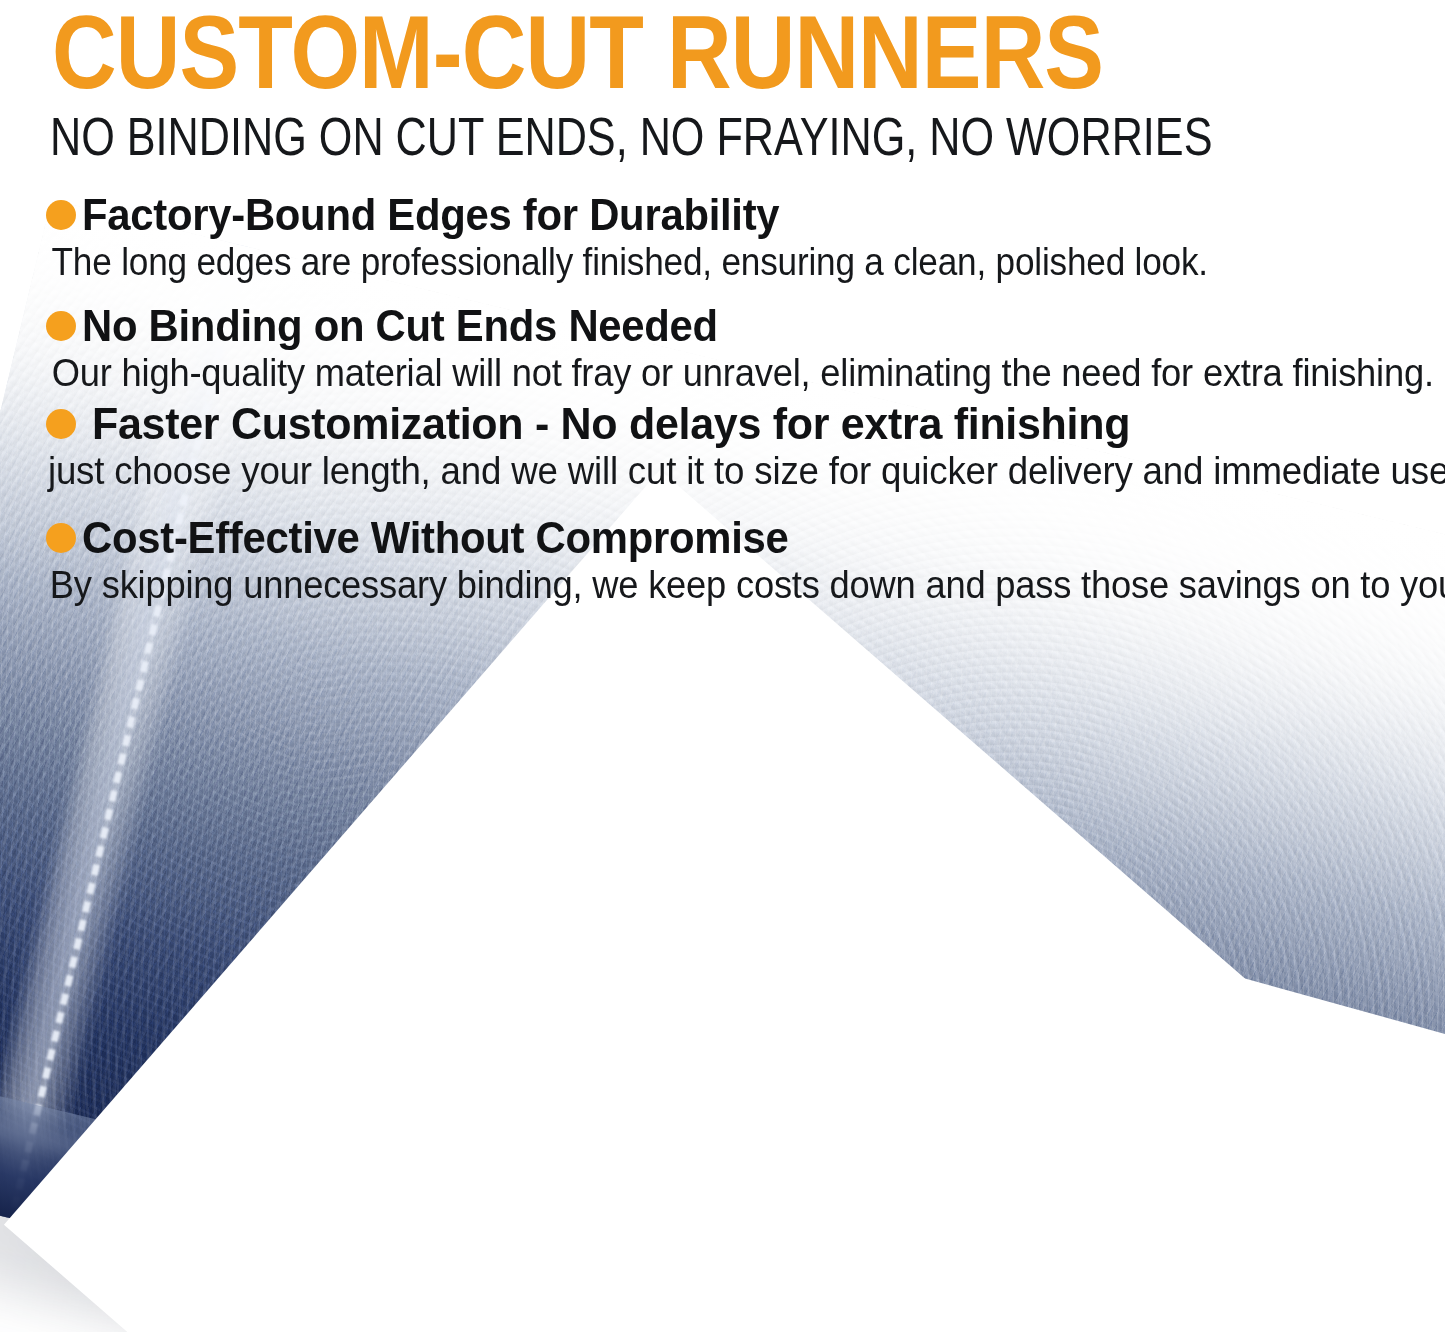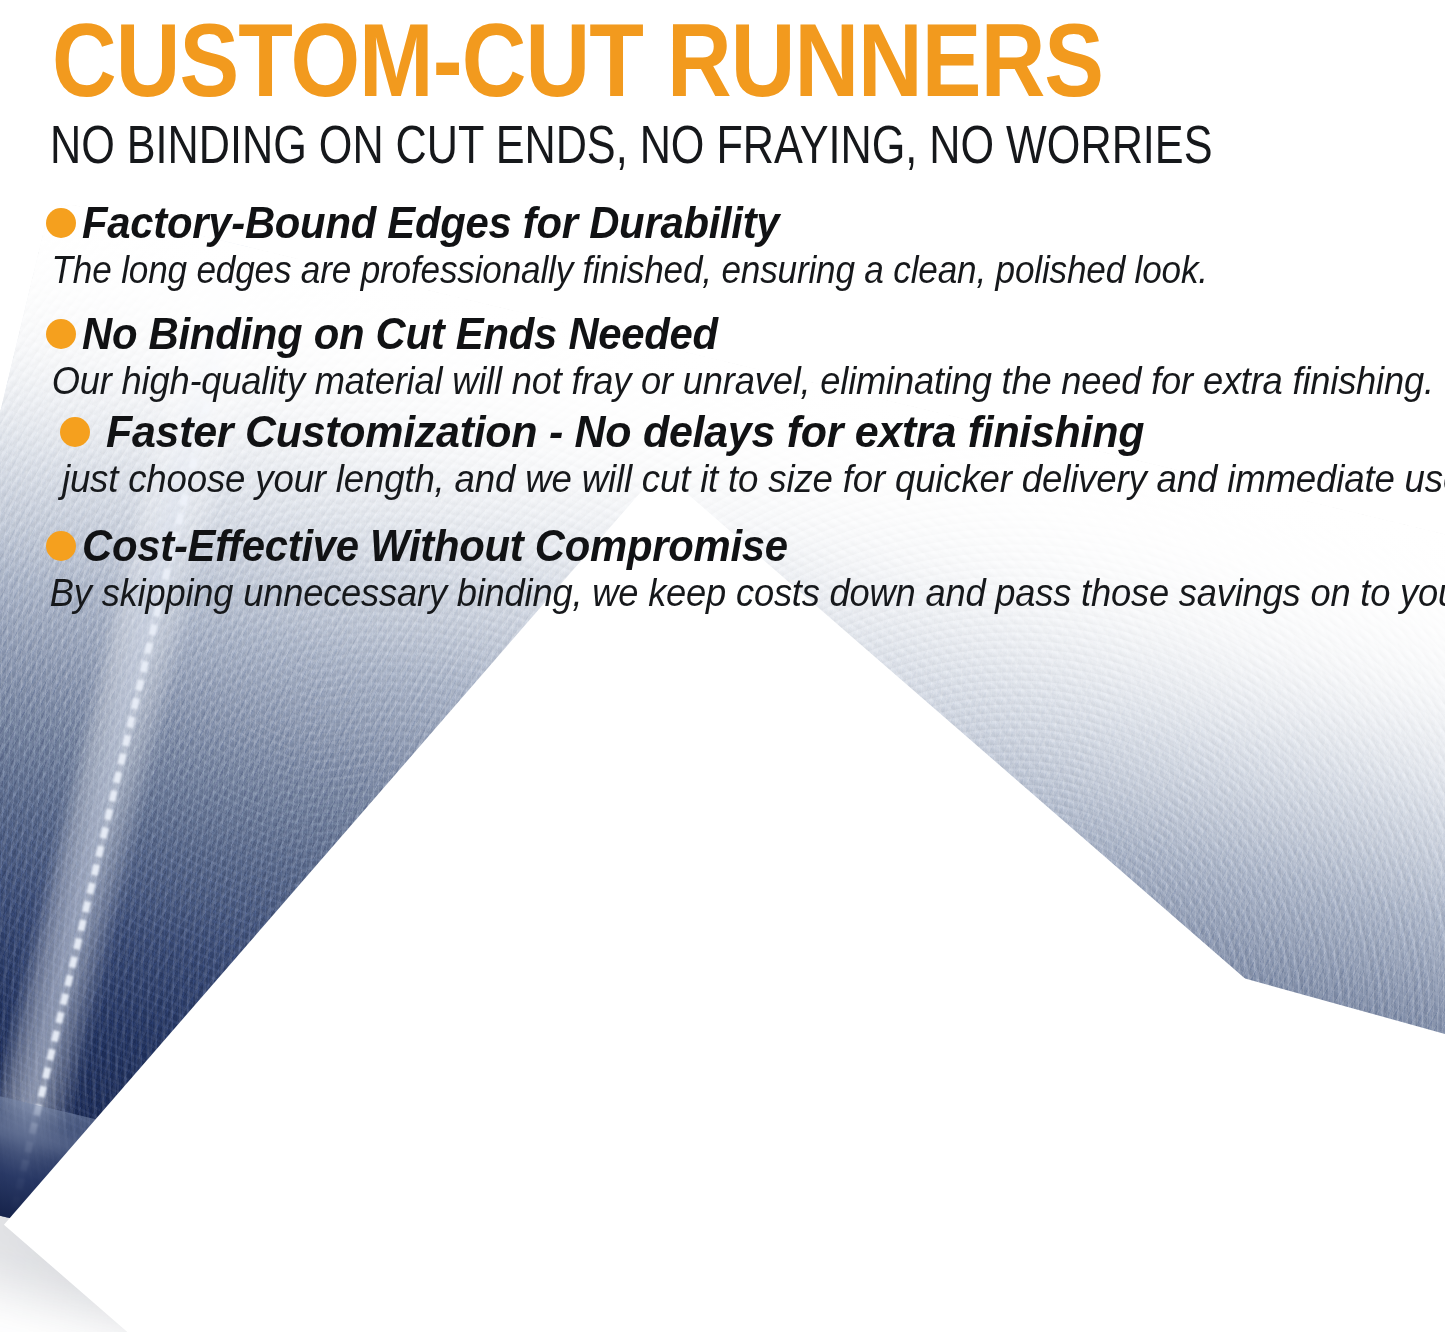--- a/index.html
+++ b/index.html
@@ -198,21 +198,21 @@
     top: 1120px;
     width: 760px;
     height: 150px;
     background: linear-gradient(160deg, rgba(60,70,96,0.30), rgba(255,255,255,0) 62%);
     filter: blur(22px);
   }
 
   
   .text-layer {
     position: absolute;
-    left: 0; top: 8px;
+    left: 0; top: 0;
     width: 1445px;
     height: 1059px;
     z-index: 3;
   }
 
   .headline {
     position: absolute;
     left: 52px;
     top: 4px;
     width: 1340px;
@@ -246,21 +246,20 @@
   .bullets {
     position: absolute;
     left: 46px;
     top: 190px;
     width: 1390px;
   }
 
   .b-row {
     position: relative;
     margin-bottom: 4px;
-    font-style: italic;
   }
 
   .b-head {
     display: flex;
     align-items: center;
     white-space: nowrap;
   }
   .dot {
     flex: 0 0 auto;
     width: 30px;
@@ -293,21 +292,21 @@
   }
 
   
   .b-row.r1 .b-title { font-size: 45px; }
   .b-row.r1 .b-sub   { font-size: 38px; }
 
   .b-row.r2 { margin-top: 17px; text-align: right; }
   .b-row.r2 .b-title { font-size: 45px; }
   .b-row.r2 .b-sub   { font-size: 38px; transform: scaleX(0.955); }
 
-  .b-row.r3 { margin-top: 2px; margin-left: 14px; }
+  .b-row.r3 { margin-top: 2px; }
   .b-row.r3 .dot { margin-right: 16px; }
   .b-row.r3 .b-title { font-size: 45px; transform: scaleX(0.955); }
   .b-row.r3 .b-sub   { font-size: 38px; transform: scaleX(0.965); padding-left: 2px; }
 
   .b-row.r4 { margin-top: 20px; }
   .b-row.r4 .b-title { font-size: 45px; }
   .b-row.r4 .b-sub   { font-size: 38px; transform: scaleX(0.955); padding-left: 4px; }
 </style>
 </head>
 <body>

